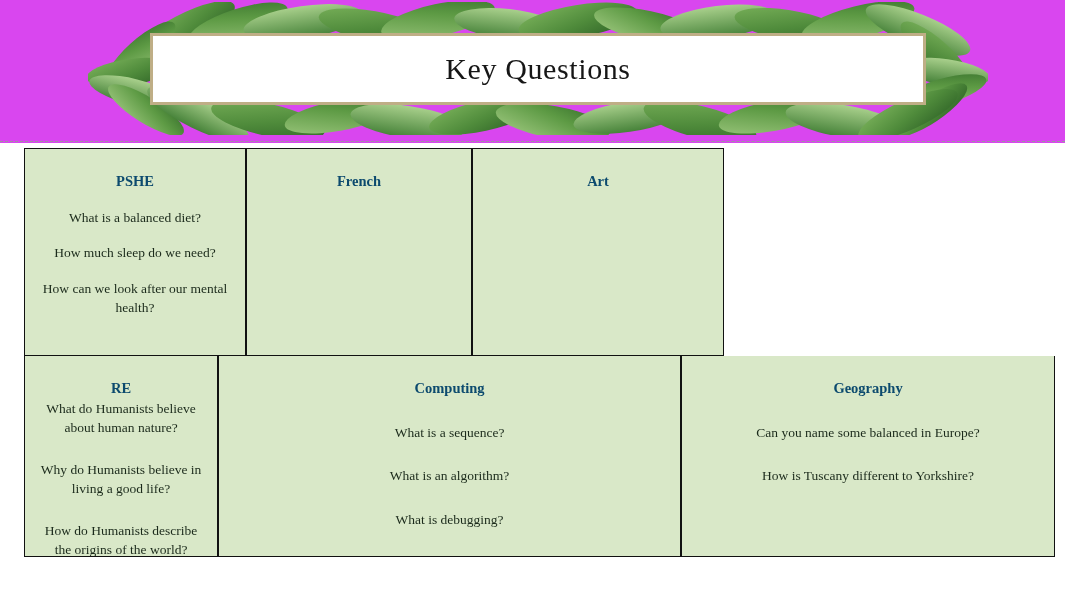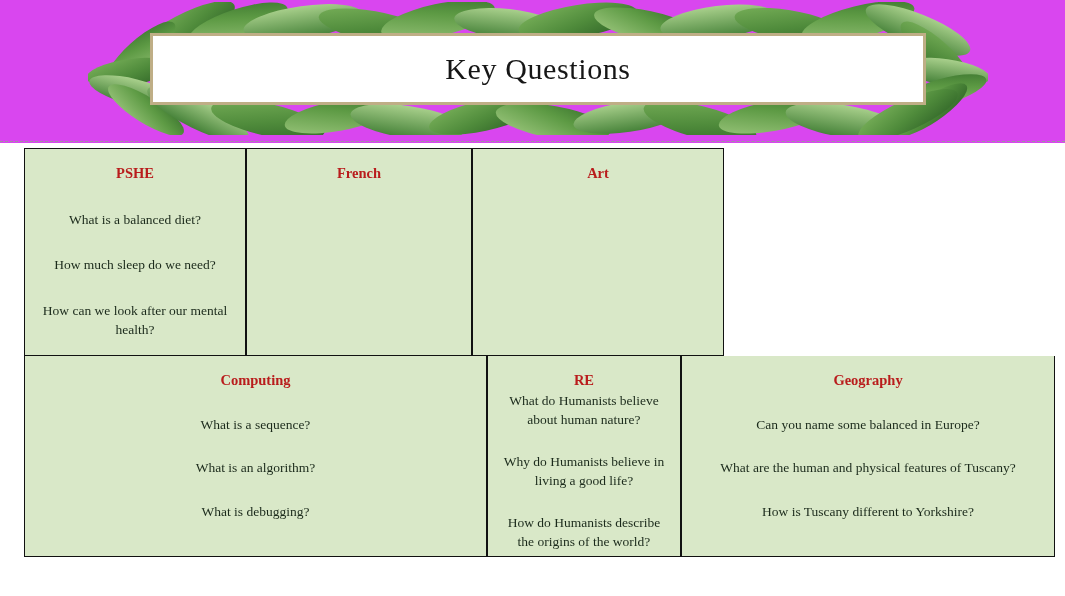--- a/index.html
+++ b/index.html
@@ -104,42 +104,42 @@
 
   
   .c-computing { width: 478px; }
   .c-re        { width: 200px; }
   .c-geography { width: 386px; }
 
   .cell-title {
     font-family: "Liberation Serif", "DejaVu Serif", serif;
     font-weight: bold;
     font-size: 14.5px;
-    color: #b91c1c;
+    color: #0c4a6e;
     text-align: center;
     line-height: 1.15;
-    margin: 10px 0 2px 0;
+    margin: 18px 0 2px 0;
   }
   .q-list {
     list-style: none;
     margin: 0;
     padding: 0;
     width: 100%;
   }
   .q-item {
     font-family: "Liberation Serif", "DejaVu Serif", serif;
     font-size: 13.5px;
     color: #1b2a1b;
     text-align: center;
     line-height: 1.45;
     margin: 0;
   }
 
   
-  .gap-wide .q-item  { margin-top: 26px; }
+  .gap-wide .q-item  { margin-top: 16px; }
   .gap-mid  .q-item  { margin-top: 24px; }
   .gap-re .q-item:first-child { margin-top: 0px; }
   .gap-re .q-item { margin-top: 22px; }
 </style>
 </head>
 <body>
 
 <div class="banner-wrap">
   <div class="banner">
 
@@ -230,40 +230,39 @@
     </div>
 
 
     <div class="cell c-art">
       <div class="cell-title">Art</div>
     </div>
   </div>
 
   <div class="row row-2">
 
+    <div class="cell c-re">
+      <div class="cell-title">RE</div>
+      <ul class="q-list gap-re">
+        <li class="q-item">What do Humanists believe about human nature?</li>
+        <li class="q-item">Why do Humanists believe in living a good life?</li>
+        <li class="q-item">How do Humanists describe the origins of the world?</li>
+      </ul>
+    </div>
+
     <div class="cell c-computing">
       <div class="cell-title">Computing</div>
       <ul class="q-list gap-mid">
         <li class="q-item">What is a sequence?</li>
         <li class="q-item">What is an algorithm?</li>
         <li class="q-item">What is debugging?</li>
       </ul>
     </div>
 
-    <div class="cell c-re">
-      <div class="cell-title">RE</div>
-      <ul class="q-list gap-re">
-        <li class="q-item">What do Humanists believe about human nature?</li>
-        <li class="q-item">Why do Humanists believe in living a good life?</li>
-        <li class="q-item">How do Humanists describe the origins of the world?</li>
-      </ul>
-    </div>
-
     <div class="cell c-geography">
       <div class="cell-title">Geography</div>
       <ul class="q-list gap-mid">
         <li class="q-item">Can you name some balanced in Europe?</li>
-        <li class="q-item">What are the human and  physical features of Tuscany?</li>
         <li class="q-item">How is Tuscany different to Yorkshire?</li>
       </ul>
     </div>
   </div>
 </div>
 
 </body></html>

